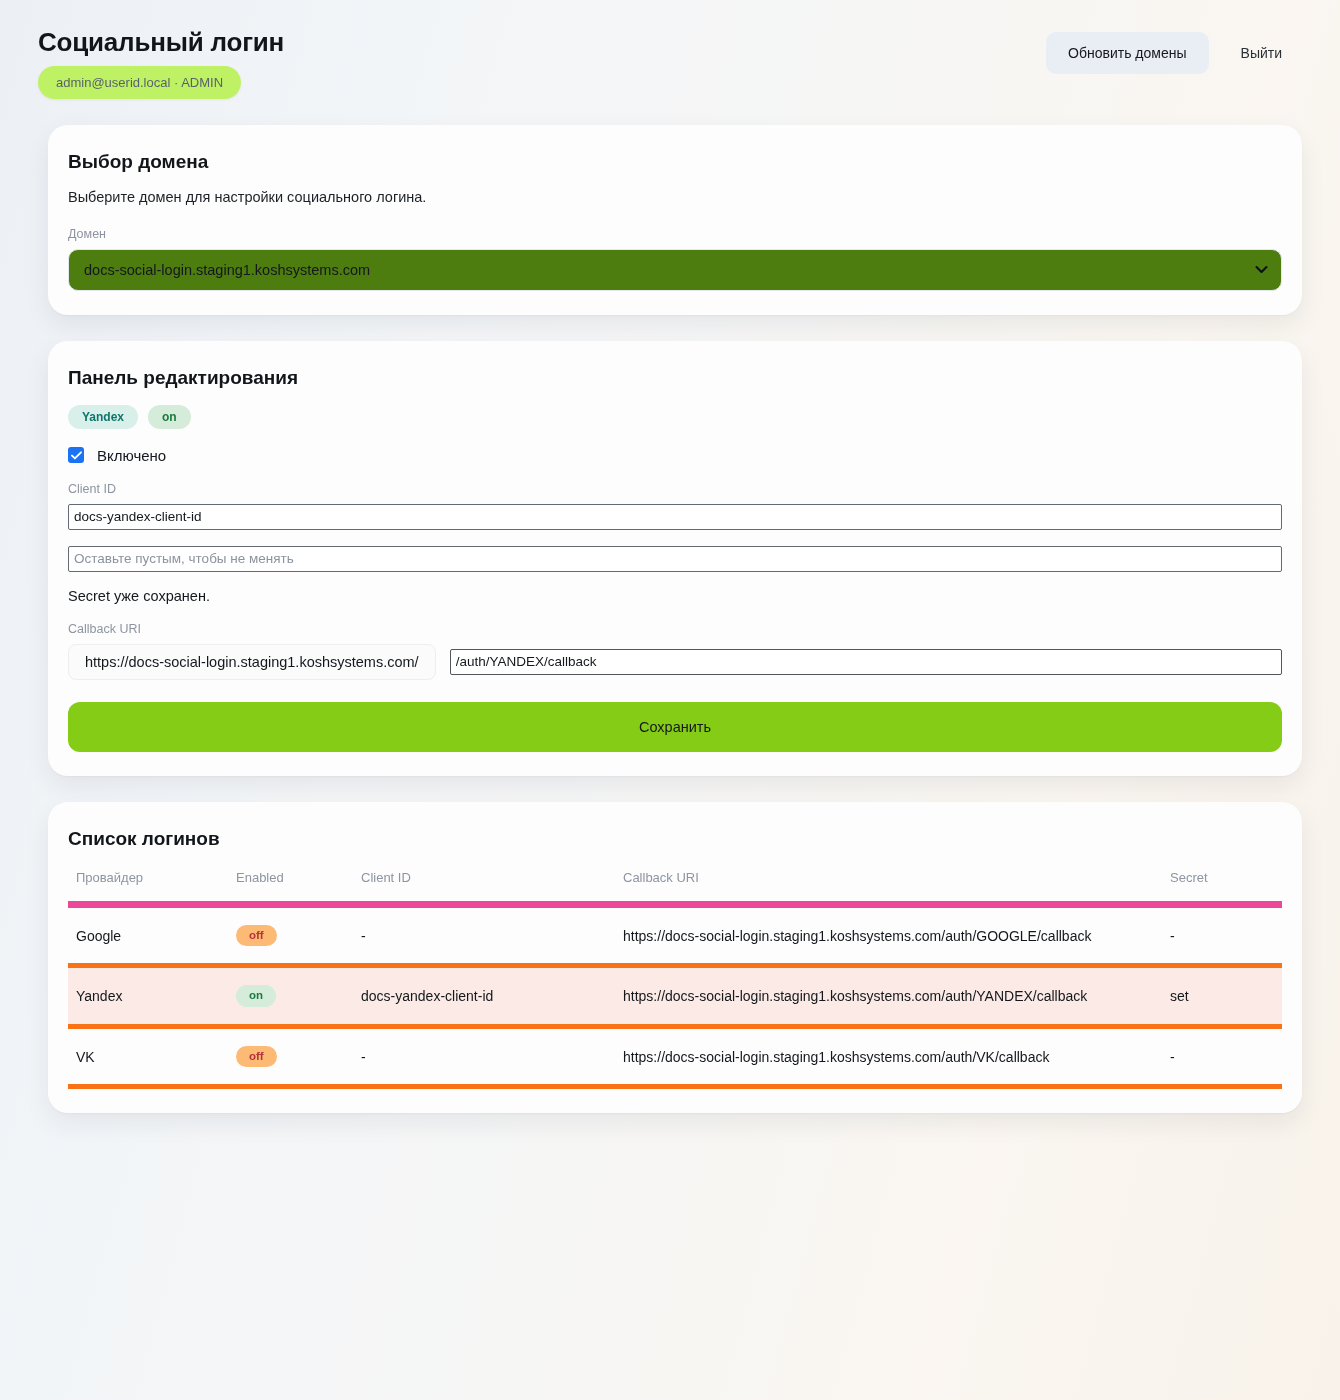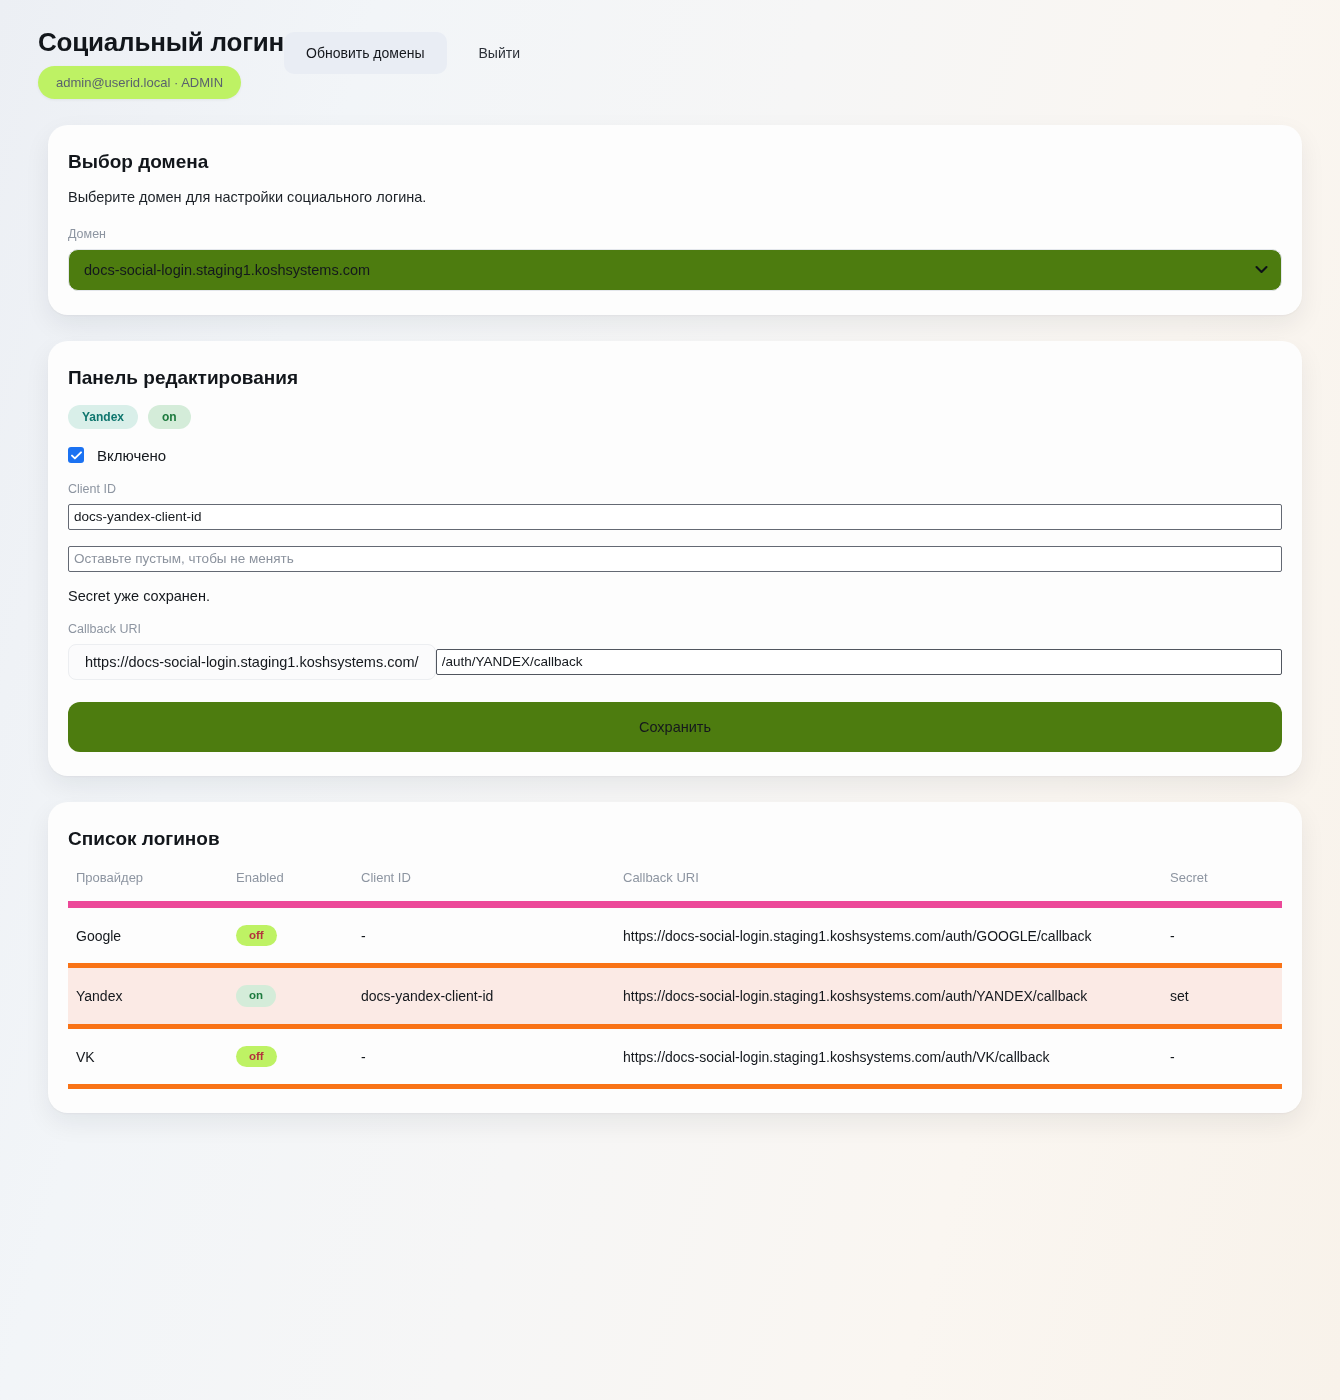--- a/index.html
+++ b/index.html
@@ -20,21 +20,21 @@
 
   .page {
     width: 1340px;
     padding: 24px 38px 0 38px;
   }
 
   
   .topbar {
     display: flex;
     align-items: flex-start;
-    justify-content: flex-start;
+    justify-content: space-between;
     padding: 4px 0 26px 0;
   }
   .brand-wrap { display: flex; flex-direction: column; gap: 8px; }
   .app-title {
     font-size: 26px;
     font-weight: 700;
     letter-spacing: -0.2px;
     color: #12161b;
     margin: 0;
     line-height: 1.15;
@@ -138,21 +138,21 @@
     align-items: center;
     justify-content: center;
     border-radius: 999px;
     font-size: 12px;
     font-weight: 600;
     padding: 6px 14px;
     line-height: 1;
   }
   .badge-provider { background: #d9efe9; color: #0f766e; }
   .badge-on { background: #d4ecd9; color: #1d7a3e; }
-  .badge-off { background: #bef264; color: #b4333d; }
+  .badge-off { background: #fdba74; color: #b4333d; }
   .badge-sm { font-size: 11.5px; padding: 5px 13px; }
 
   
   .check-row { display: flex; align-items: center; gap: 13px; margin-bottom: 18px; }
   .cb {
     width: 16px; height: 16px;
     border-radius: 3px;
     background: #1b72f2;
     display: inline-flex;
     align-items: center;
@@ -177,21 +177,21 @@
     margin-bottom: 16px;
   }
   .txt::placeholder { color: #8c939e; }
   .note {
     font-size: 14.5px;
     color: #14181d;
     margin: 0 0 18px 0;
   }
 
   
-  .cb-row { display: flex; align-items: stretch; gap: 0; margin-bottom: 22px; }
+  .cb-row { display: flex; align-items: stretch; gap: 14px; margin-bottom: 22px; }
   .uri-prefix {
     display: inline-flex;
     align-items: center;
     background: #fbfbfc;
     border: 1px solid #eceef1;
     border-radius: 8px;
     padding: 9px 16px;
     font-size: 14.5px;
     color: #14181d;
     white-space: nowrap;
@@ -205,21 +205,21 @@
     background: #ffffff;
     padding: 0 5px;
     font-size: 13.5px;
     font-family: inherit;
     color: #14181d;
   }
 
   .btn-save {
     display: block;
     width: 100%;
-    background: #4d7c0f;
+    background: #84cc16;
     border: none;
     border-radius: 12px;
     padding: 17px 0;
     font-size: 14.5px;
     font-family: inherit;
     color: #15181d;
     cursor: pointer;
   }
 
   

